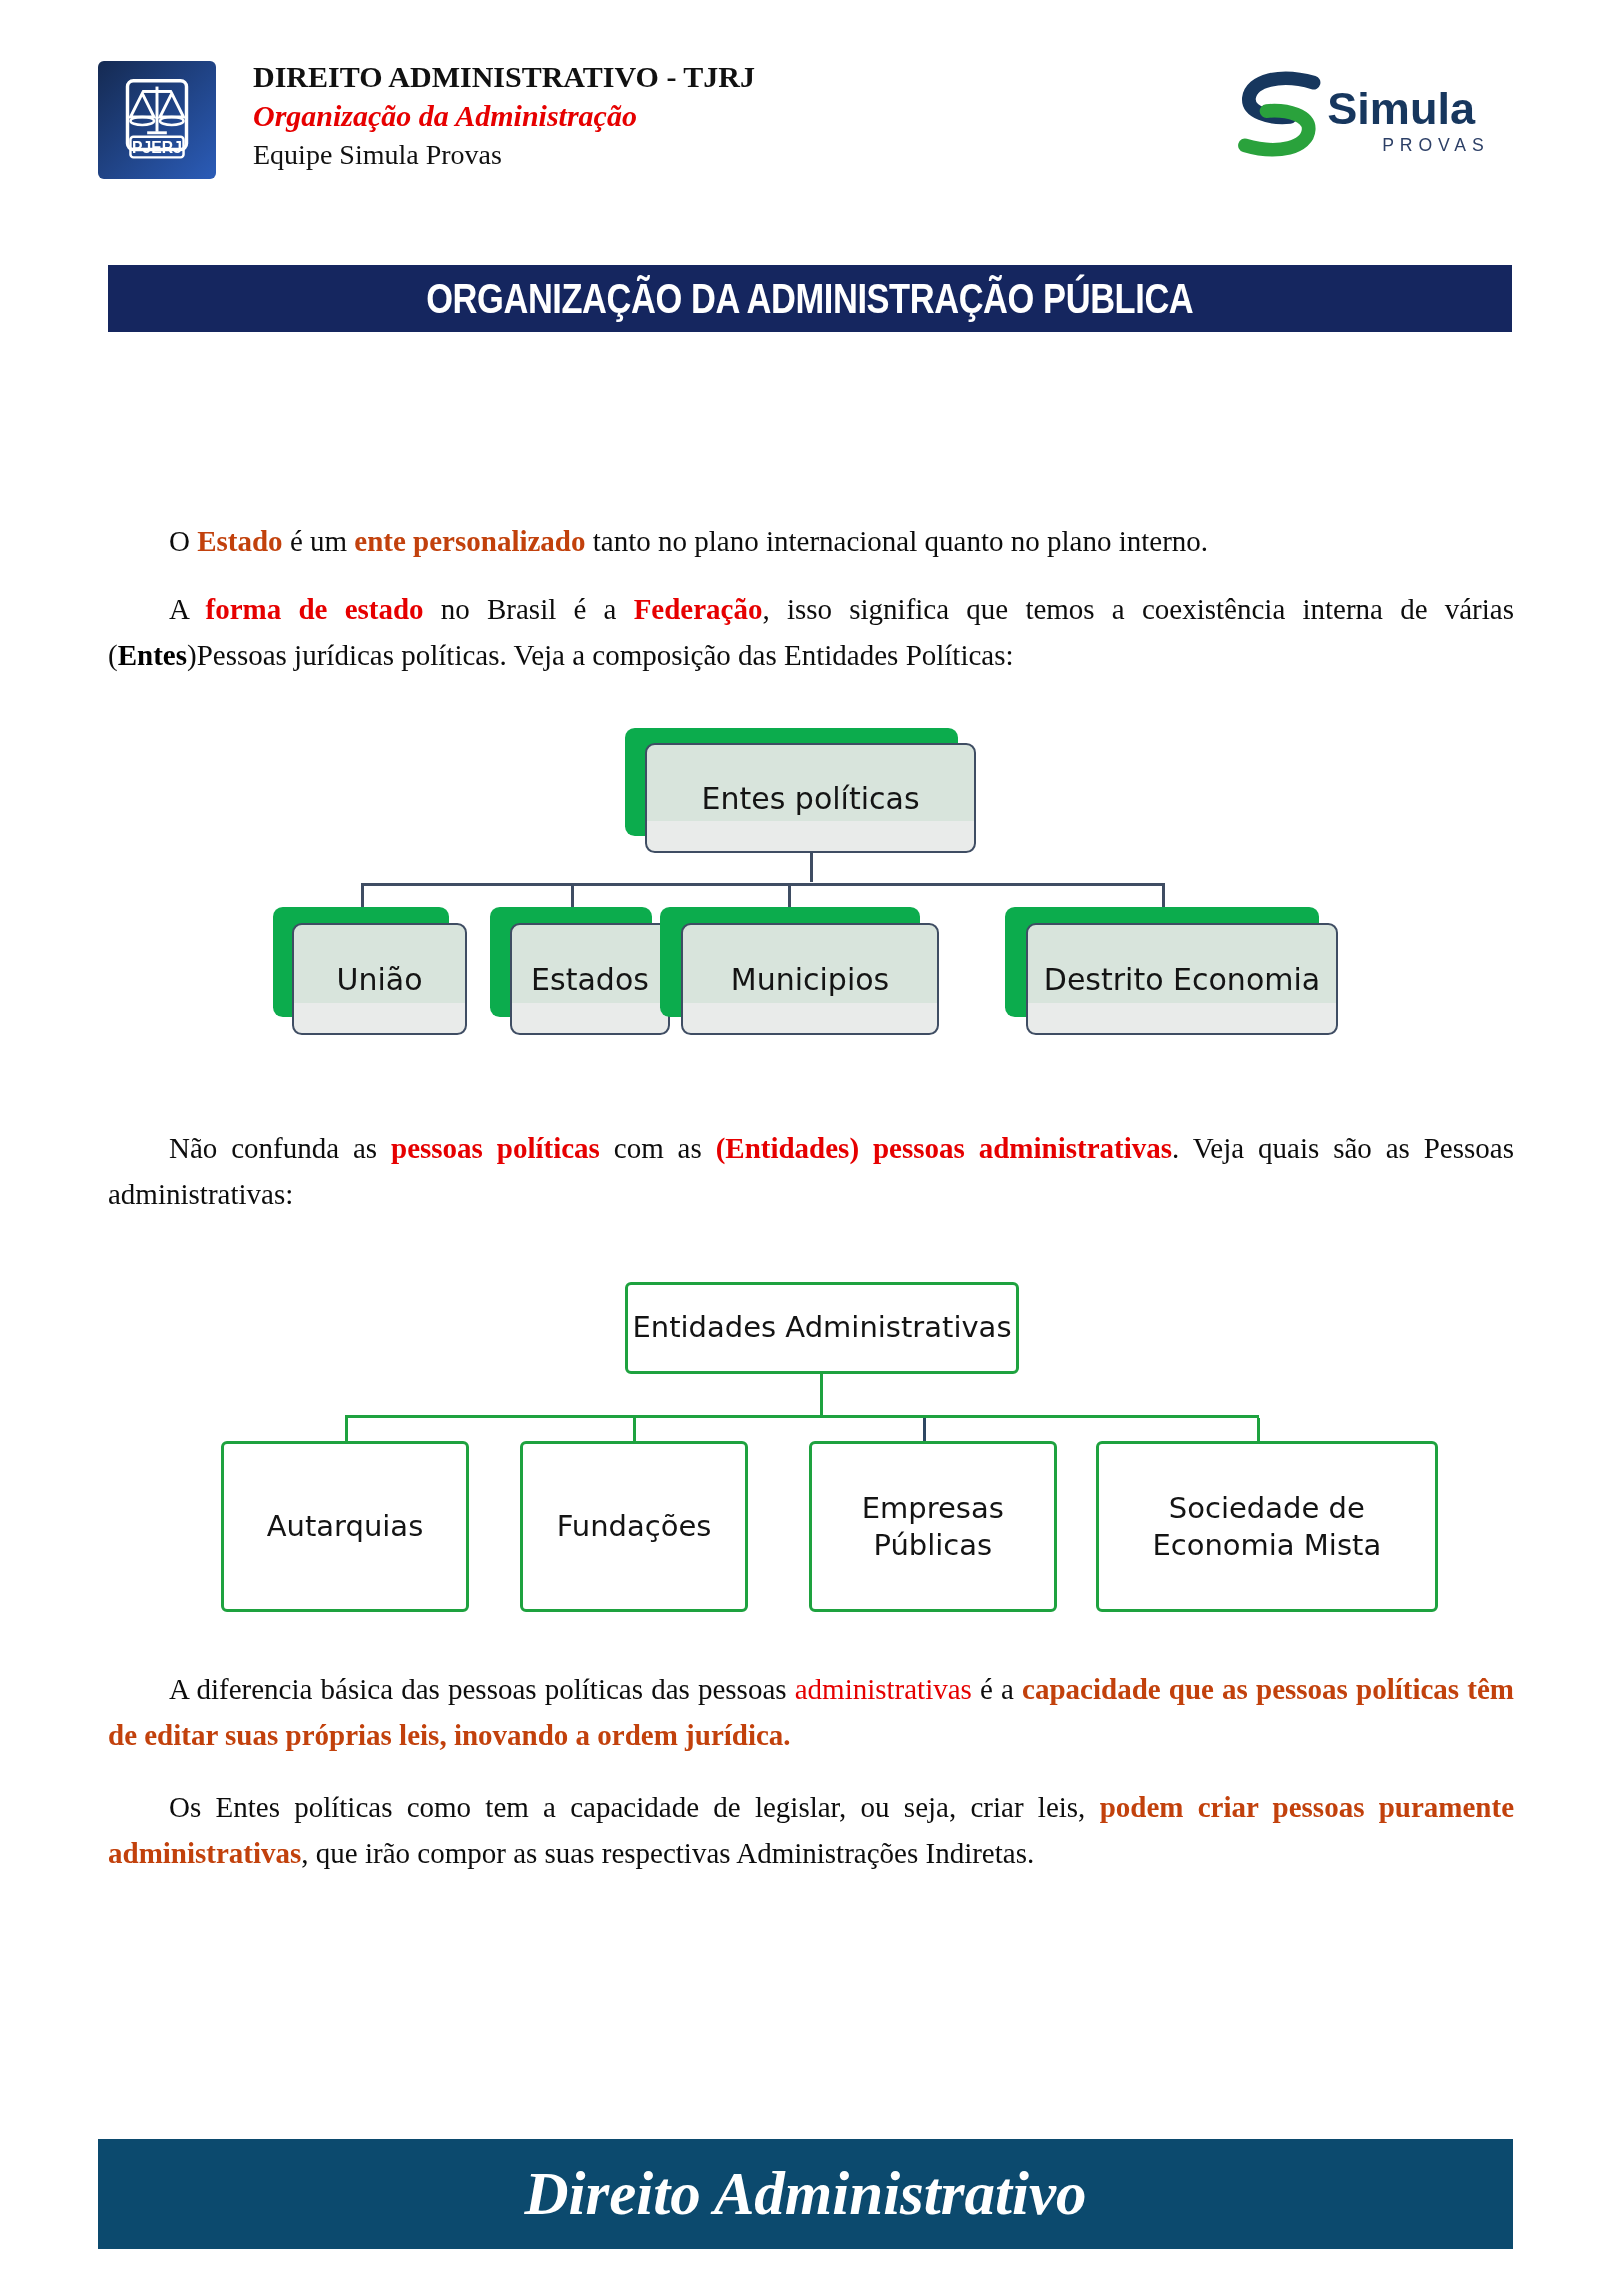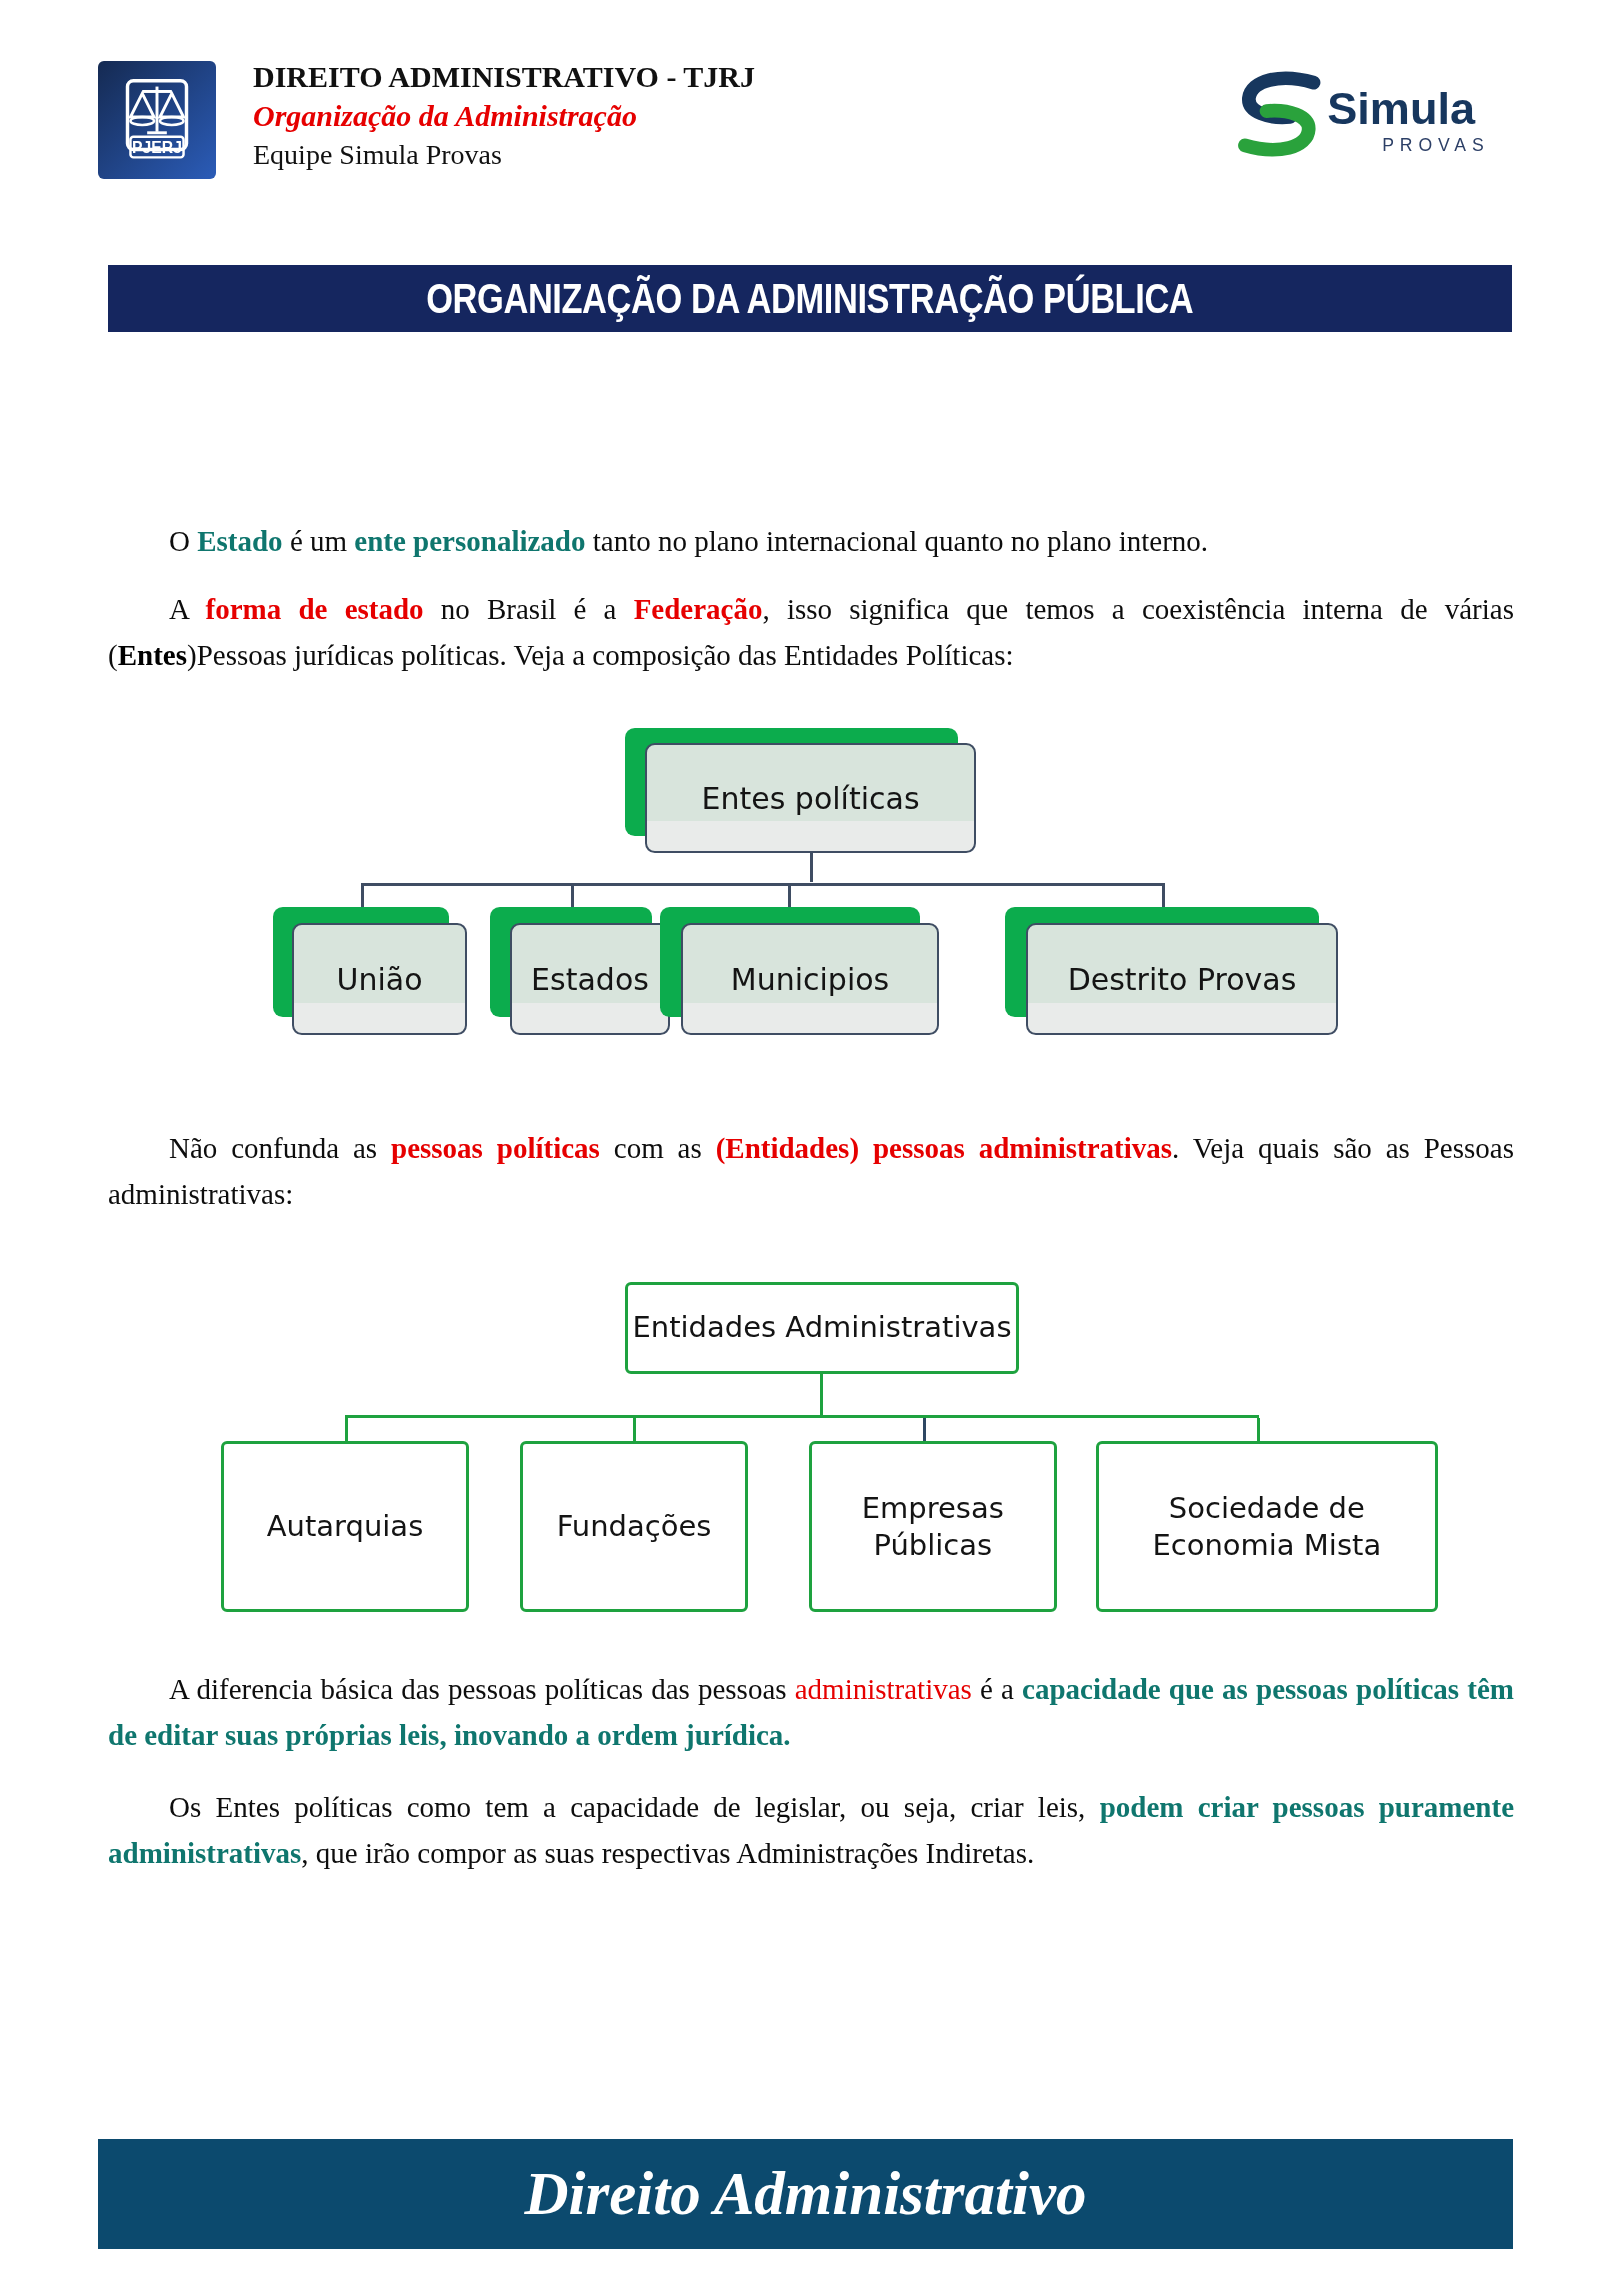--- a/index.html
+++ b/index.html
@@ -41,21 +41,21 @@
   .par{
     position:absolute;left:108px;width:1406px;margin:0;
     font-size:29px;line-height:46px;color:#0d0d0d;
     text-align:justify;text-indent:61px;
   }
   .p1{top:518px;}
   .p2{top:586px;}
   .p3{top:1125px;}
   .p4{top:1666px;}
   .p5{top:1784px;}
-  .r-bn{font-weight:bold;color:#0f766e;}
+  .r-bn{font-weight:bold;color:#c2410c;}
   .r-br{font-weight:bold;color:#e60000;}
   .r-bb{font-weight:bold;color:#000;}
   .r-r{color:#e60000;}
   
   .diagram{position:absolute;left:108px;width:1406px;}
   .d1{top:710px;height:338px;}
   .d2{top:1270px;height:359px;}
   .shadow-green{position:absolute;background:#0cac4d;border-radius:9.8px;}
   .gbox{
     position:absolute;border:2.9px solid #3f4d63;border-radius:9.8px;
@@ -163,21 +163,21 @@
       <span>Estados</span>
     </div>
 
     <div class="shadow-green" style="left:552px;top:197px;width:260px;height:110px;"></div>
     <div class="gbox" style="left:573px;top:213px;width:254px;height:108px;">
       <span>Municipios</span>
     </div>
 
     <div class="shadow-green" style="left:897px;top:197px;width:314px;height:110px;"></div>
     <div class="gbox" style="left:918px;top:213px;width:308px;height:108px;">
-      <span>Destrito Provas</span>
+      <span>Destrito Economia</span>
     </div>
   </div>
 
   <div class="diagram d2">
 
     <div class="wbox" style="left:517px;top:11.8px;width:388px;height:86px;">
       <span>Entidades Administrativas</span>
     </div>
 
     <div class="conn2" style="left:712px;top:102px;width:2.9px;height:43px;"></div>

